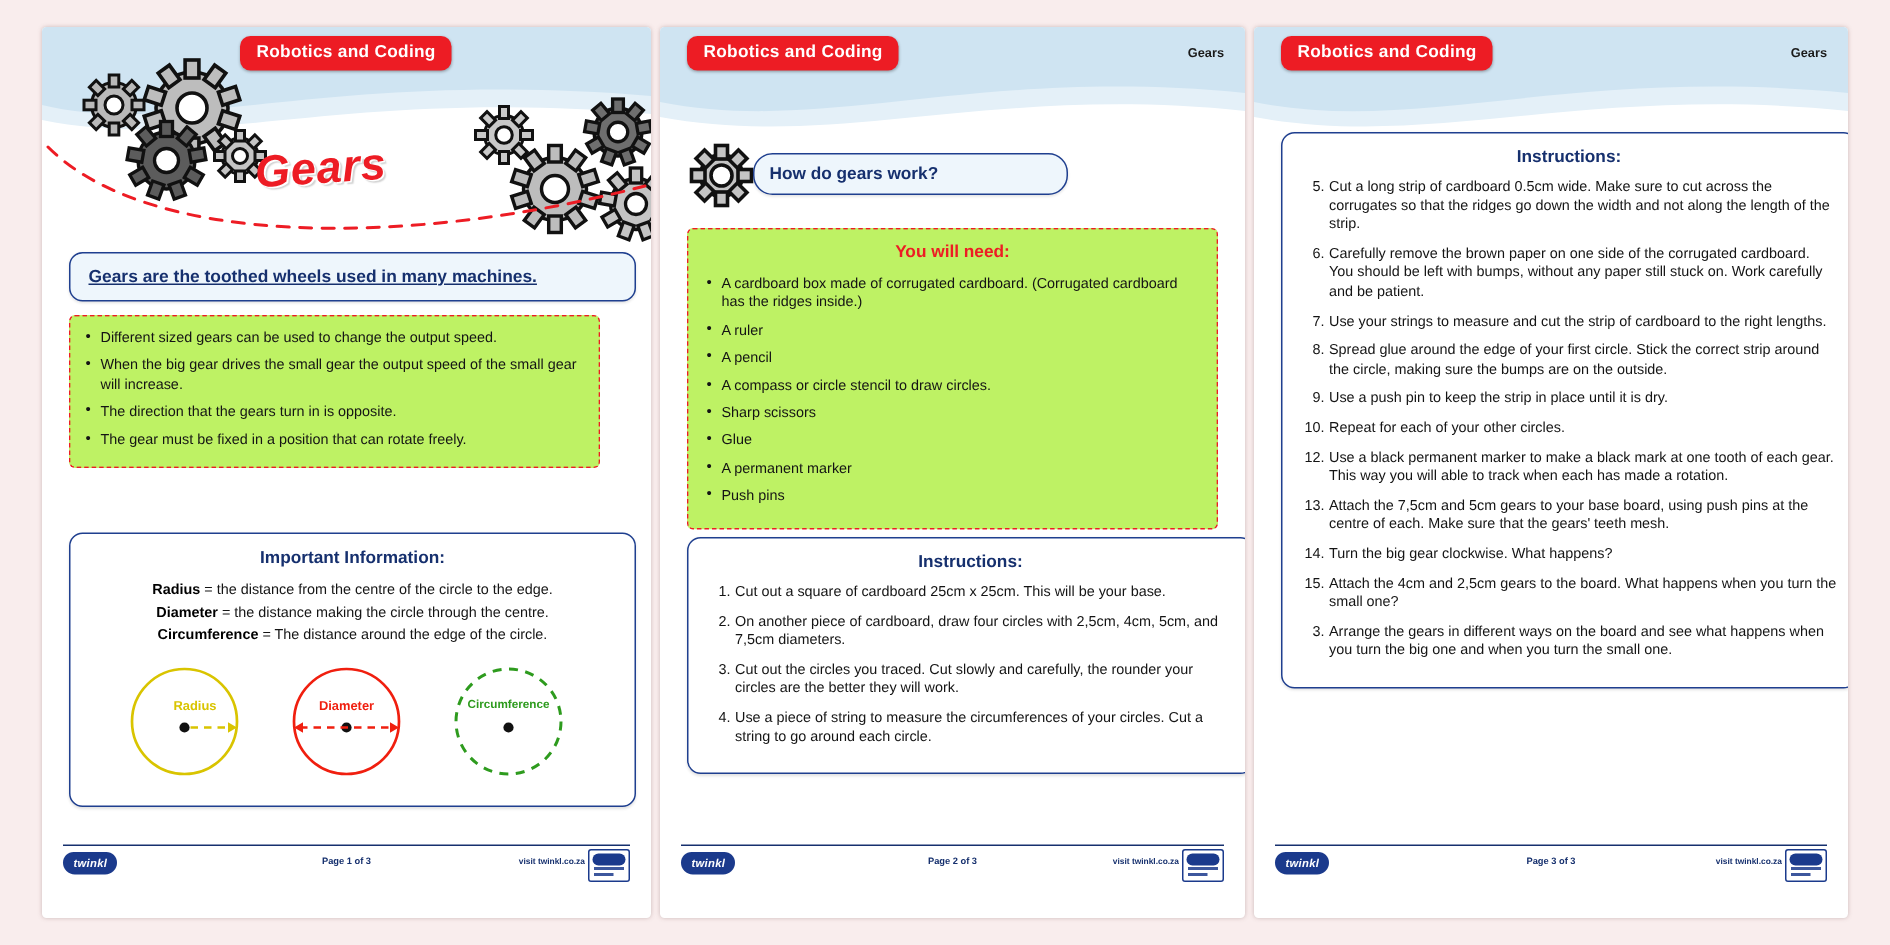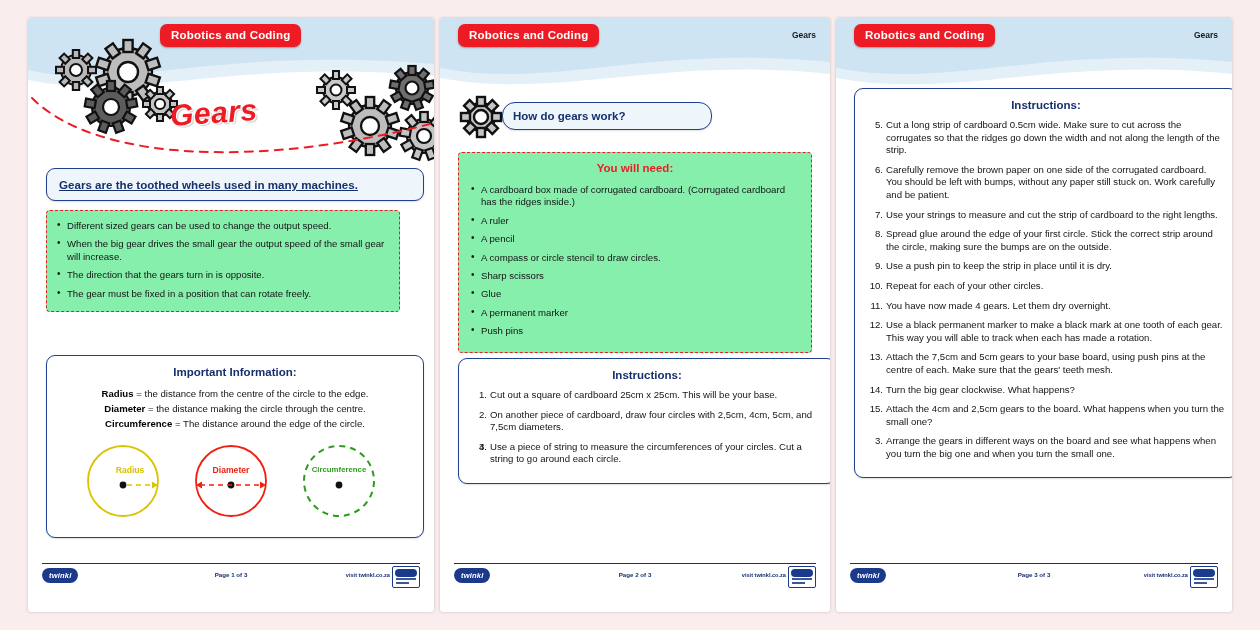--- a/index.html
+++ b/index.html
@@ -62,21 +62,21 @@
     padding:9px 12px;
     font-size:11.6px;font-weight:bold;color:#16306e;
     text-align:left;
     box-shadow:0 1px 2px rgba(0,0,0,.12);
     text-decoration:underline;
   }
   .dashbox{
     position:absolute;
     border:1.6px dashed #ed1c24;
     border-radius:4px;
-    background:#86efac;
+    background:#bef264;
   }
   .solidbox{
     position:absolute;
     border:1.6px solid #1f3f8f;
     border-radius:9px;
     background:#fff;
     box-shadow:0 1px 2px rgba(0,0,0,.12);
   }
   ul.bullets,ol.steps{margin:0;padding:0;list-style:none;}
   ul.bullets li{
@@ -454,21 +454,21 @@
       <li>A permanent marker</li>
       <li>Push pins</li>
     </ul>
   </div>
 
   <div class="solidbox" style="left:18px;top:340px;width:352px;padding:10px 12px 10px;">
     <div class="boxhead">Instructions:</div>
     <ol class="steps">
       <li><span class="num">1.</span><span>Cut out a square of cardboard 25cm x 25cm. This will be your base.</span></li>
       <li><span class="num">2.</span><span>On another piece of cardboard, draw four circles with 2,5cm, 4cm, 5cm, and 7,5cm diameters.</span></li>
-      <li><span class="num">3.</span></li>
+      <li><span class="num">3.</span><span>Cut out the circles you traced. Cut slowly and carefully, the rounder your circles are the better they will work.</span></li>
       <li><span class="num">4.</span><span>Use a piece of string to measure the circumferences of your circles. Cut a string to go around each circle.</span></li>
     </ol>
   </div>
 
   <div class="footer">
     <div class="twinkl">twinkl</div>
     <div class="pagenum">Page 2 of 3</div>
     <div class="visit">visit twinkl.co.za</div>
     <div class="stamp">
       <div class="cloud"></div>
@@ -491,21 +491,20 @@
 
   <div class="solidbox" style="left:18px;top:70px;width:358px;padding:10px 12px 10px;">
     <div class="boxhead">Instructions:</div>
     <ol class="steps">
       <li><span class="num">5.</span><span>Cut a long strip of cardboard 0.5cm wide. Make sure to cut across the corrugates so that the ridges go down the width and not along the length of the strip.</span></li>
       <li><span class="num">6.</span><span>Carefully remove the brown paper on one side of the corrugated cardboard. You should be left with bumps, without any paper still stuck on. Work carefully and be patient.</span></li>
       <li><span class="num">7.</span><span>Use your strings to measure and cut the strip of cardboard to the right lengths.</span></li>
       <li><span class="num">8.</span><span>Spread glue around the edge of your first circle. Stick the correct strip around the circle, making sure the bumps are on the outside.</span></li>
       <li><span class="num">9.</span><span>Use a push pin to keep the strip in place until it is dry.</span></li>
       <li><span class="num">10.</span><span>Repeat for each of your other circles.</span></li>
-      <li><span class="num">11.</span><span>You have now made 4 gears. Let them dry overnight.</span></li>
       <li><span class="num">12.</span><span>Use a black permanent marker to make a black mark at one tooth of each gear. This way you will able to track when each has made a rotation.</span></li>
       <li><span class="num">13.</span><span>Attach the 7,5cm and 5cm gears to your base board, using push pins at the centre of each. Make sure that the gears' teeth mesh.</span></li>
       <li><span class="num">14.</span><span>Turn the big gear clockwise. What happens?</span></li>
       <li><span class="num">15.</span><span>Attach the 4cm and 2,5cm gears to the board. What happens when you turn the small one?</span></li>
       <li><span class="num">3.</span><span>Arrange the gears in different ways on the board and see what happens when you turn the big one and when you turn the small one.</span></li>
     </ol>
   </div>
 
   <div class="footer">
     <div class="twinkl">twinkl</div>

